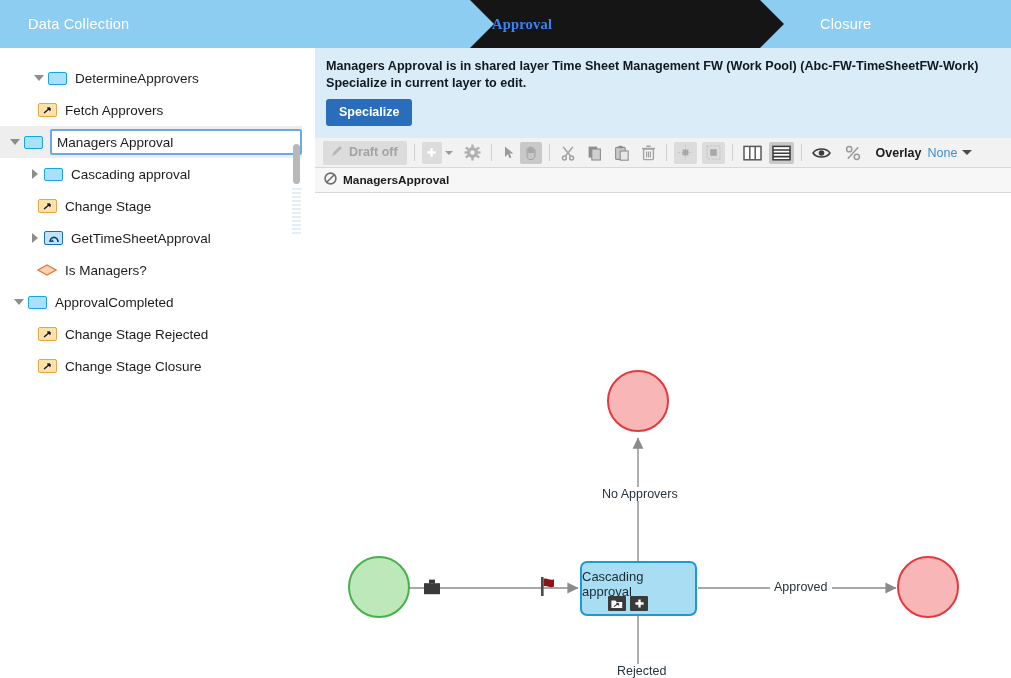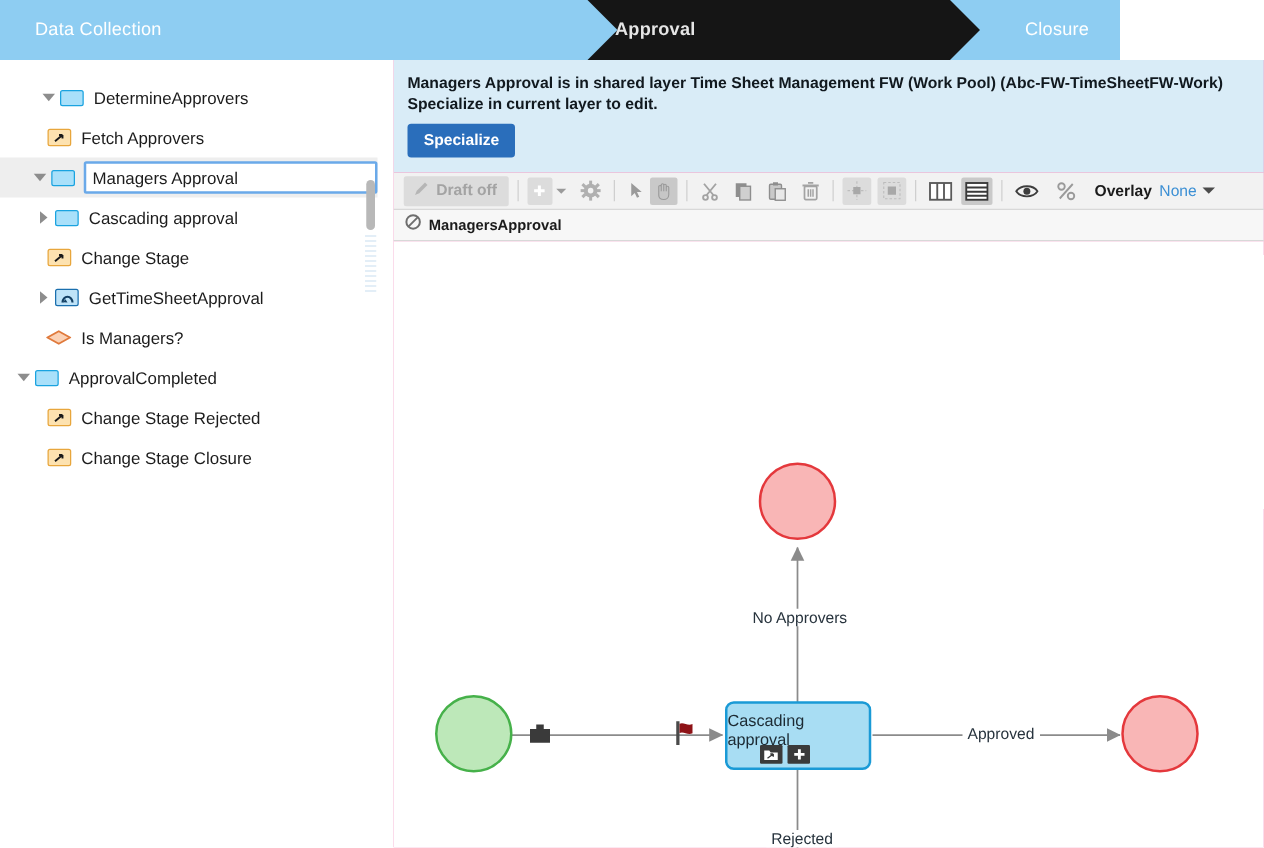--- a/index.html
+++ b/index.html
@@ -6,30 +6,30 @@
   html, body {
     margin: 0; padding: 0;
     width: 1011px; height: 678px;
     background: #ffffff;
     font-family: "Liberation Sans", sans-serif;
     overflow: hidden;
   }
   #app { position: relative; width: 1011px; height: 678px; background: #fff; }
 
   
-  .stagebar { position: absolute; left: 0; top: 0; width: 896px; height: 48px;
+  .stagebar { position: absolute; left: 0; top: 0; width: 1011px; height: 48px;
               background: #8ecdf2; overflow: hidden; }
   .stage { position: absolute; top: 0; height: 48px; display: flex; align-items: center; }
   .stage .lbl { font-size: 14.5px; letter-spacing: .2px; padding-left: 28px; white-space: nowrap; }
   .stage-1 { left: 0; width: 470px; }
   .stage-1 .lbl { color: #ffffff; }
   .stage-2 { left: 450px; width: 350px; background: #151515;
              clip-path: polygon(0 0, 20px 0, 44px 24px, 20px 48px, 0 48px,
                                 310px 48px, 334px 24px, 310px 0); }
-  .stage-2 .lbl { color: #e5e5e5; font-weight: bold; padding-left: 42px; }
+  .stage-2 .lbl { color: #3b82f6; font-weight: bold; padding-left: 42px; font-family: Liberation Serif, serif; }
   .stage-3 { left: 790px; width: 221px; }
   .stage-3 .lbl { color: #ffffff; padding-left: 30px; }
 
   
   .sidebar { position: absolute; left: 0; top: 48px; width: 303px; height: 630px;
              background: #ffffff; border-right: 1px solid #ffffff; }
   .tree { padding-top: 14px; }
   .trow { position: relative; height: 32px; display: flex; align-items: center;
           font-size: 13.5px; color: #1c1c1c; white-space: nowrap; }
   .trow.sel { background: #eeeeee; }
@@ -132,21 +132,21 @@
         <span class="ticon">
           <span class="ic-task">
               <svg width="11" height="9" viewBox="0 0 11 9">
                 <path d="M2 7 L8 2 M8 2 L5.2 2 M8 2 L8 4.8" stroke="#1b1b1b" stroke-width="1.5" fill="none"></path>
               </svg>
             </span>
         </span>
         <span class="tlabel">Fetch Approvers</span>
       </div>
 
-      <div class="trow sel" style="padding-left:23px;">
+      <div class="trow sel" style="padding-left:6px;">
         <span class="tw">
             <i class="caret-d"></i>
           </span>
         <span class="ticon">
             <span class="ic-stage"></span>
           </span>
         <input class="nameinput" value="Managers Approval" style="">
       </div>
 
       <div class="trow" style="padding-left:26px;">

